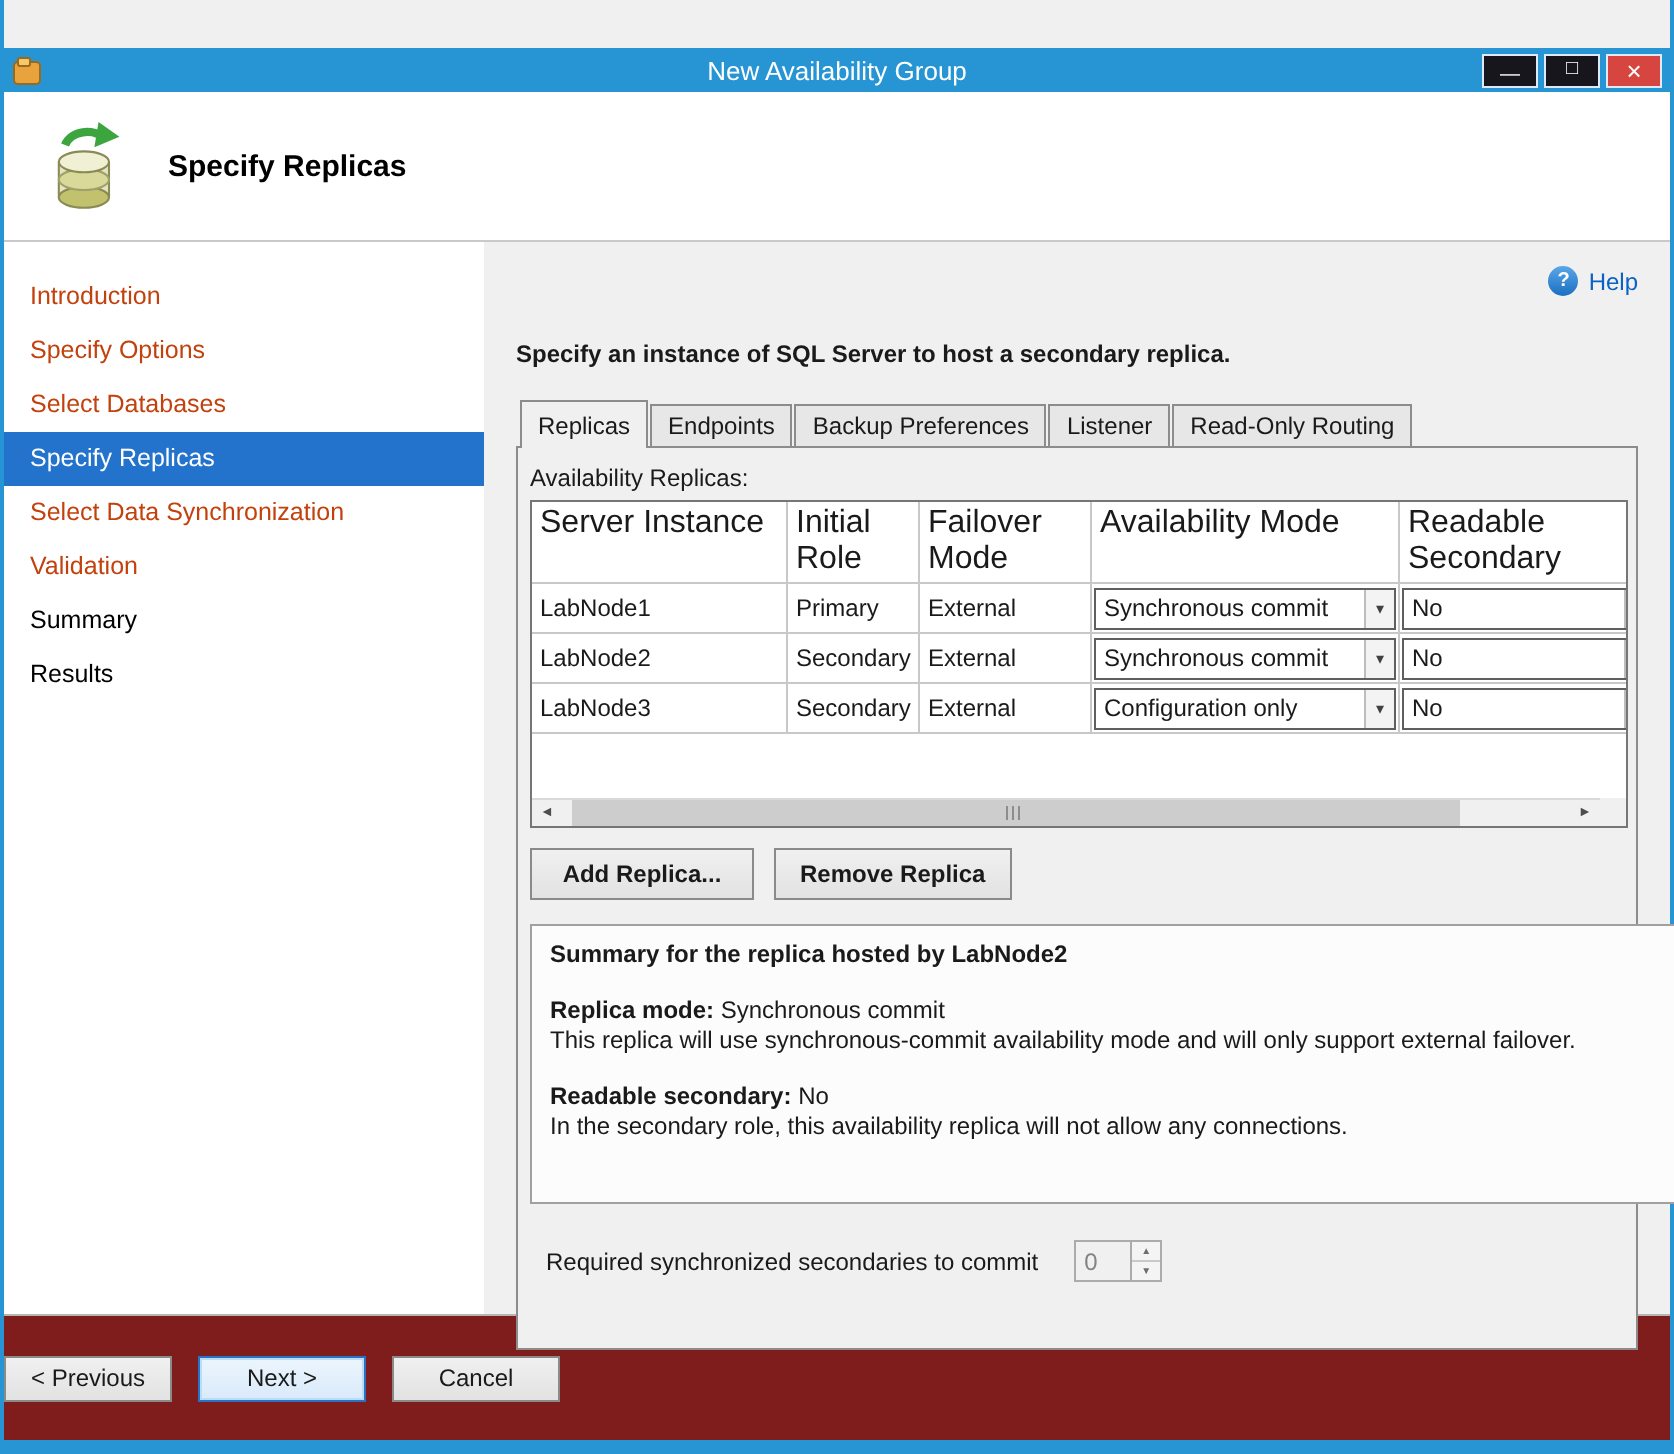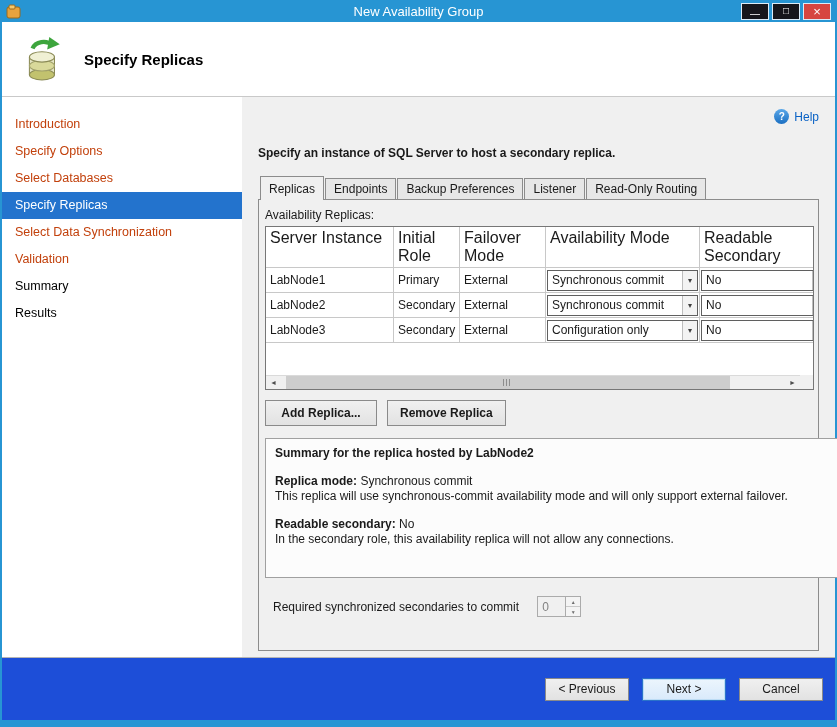--- a/index.html
+++ b/index.html
@@ -3,21 +3,21 @@
 <meta charset="utf-8">
 <style>
   * { margin:0; padding:0; box-sizing:border-box; cursor:default; }
   html,body { width:837px; height:727px; }
   body { font-family:"Liberation Sans","DejaVu Sans",sans-serif; font-size:12px; color:#1a1a1a; background:#fff; overflow:hidden; }
 
   .window { width:837px; height:727px; display:flex; flex-direction:column;
     background:#f0f0f0; border-left:2px solid #2795d3; border-right:2px solid #2795d3; border-bottom:7px solid #2795d3; }
 
   
-  .titlebar { height:22px; background:#2795d3; display:flex; align-items:center; padding:0 4px; position:relative; flex:0 0 auto; }
+  .titlebar { height:22px; background:#2795d3; display:flex; align-items:center; padding:0 4px; position:relative; flex:0 0 auto;margin-top:24px; }
   .titlebar-title { position:absolute; left:0; right:0; text-align:center; color:#fff; font-size:13px; }
   .app-icon { width:15px; height:15px; z-index:1; }
   .win-controls { margin-left:auto; display:flex; gap:3px; z-index:1; }
   .ctrl { width:28px; height:17px; display:flex; align-items:center; justify-content:center; color:#fff;
           font-size:10px; line-height:1; border:1px solid #dcebf7; background:#16161c; }
   .ctrl.close { background:#d64540; font-size:13px; }
   .ctrl.min span { position:relative; top:3px; }
 
   
   .header { height:75px; background:#fff; border-bottom:1px solid #c9c9c9; display:flex; align-items:center; padding:0 18px; gap:18px; flex:0 0 auto; }
@@ -76,22 +76,22 @@
 
   
   .req-row { margin-top:18px; display:flex; align-items:center; gap:18px; padding-left:8px; }
   .spin { display:flex; border:1px solid #ababab; background:#f0f0f0; height:21px; width:44px; }
   .spin input { flex:1; width:26px; border:none; background:#f0f0f0; color:#828282; font-size:12px; padding:0 4px; font-family:inherit; }
   .spin-btns { width:15px; display:flex; flex-direction:column; border-left:1px solid #ababab; }
   .spin-btn { flex:1; display:flex; align-items:center; justify-content:center; font-size:5px; color:#6e6e6e; background:#f4f4f4; }
   .spin-btn.up { border-bottom:1px solid #c9c9c9; }
 
   
-  .footer { height:63px; flex:0 0 auto; border-top:1px solid #b5b5b5; background:#1d4ed8;
-            display:flex; align-items:center; justify-content:flex-end; gap:13px; padding-right:12px; }
+  .footer { height:63px; flex:0 0 auto; border-top:1px solid #b5b5b5; background:#7f1d1d;
+            display:flex; align-items:center; gap:13px; padding-right:12px; }
   .fbtn { width:84px; height:23px; display:flex; align-items:center; justify-content:center;
           background:linear-gradient(#f0f0f0,#e2e2e2); border:1px solid #8a8a8a; font-size:12px; }
   .fbtn.default { border:1px solid #2a72c9; background:linear-gradient(#ecf5fd,#d9eafb); box-shadow:inset 0 0 0 1px #bcdcf5; }
 
   b { font-weight:bold; }
 </style>
 </head>
 <body>
 
 <div class="window">

